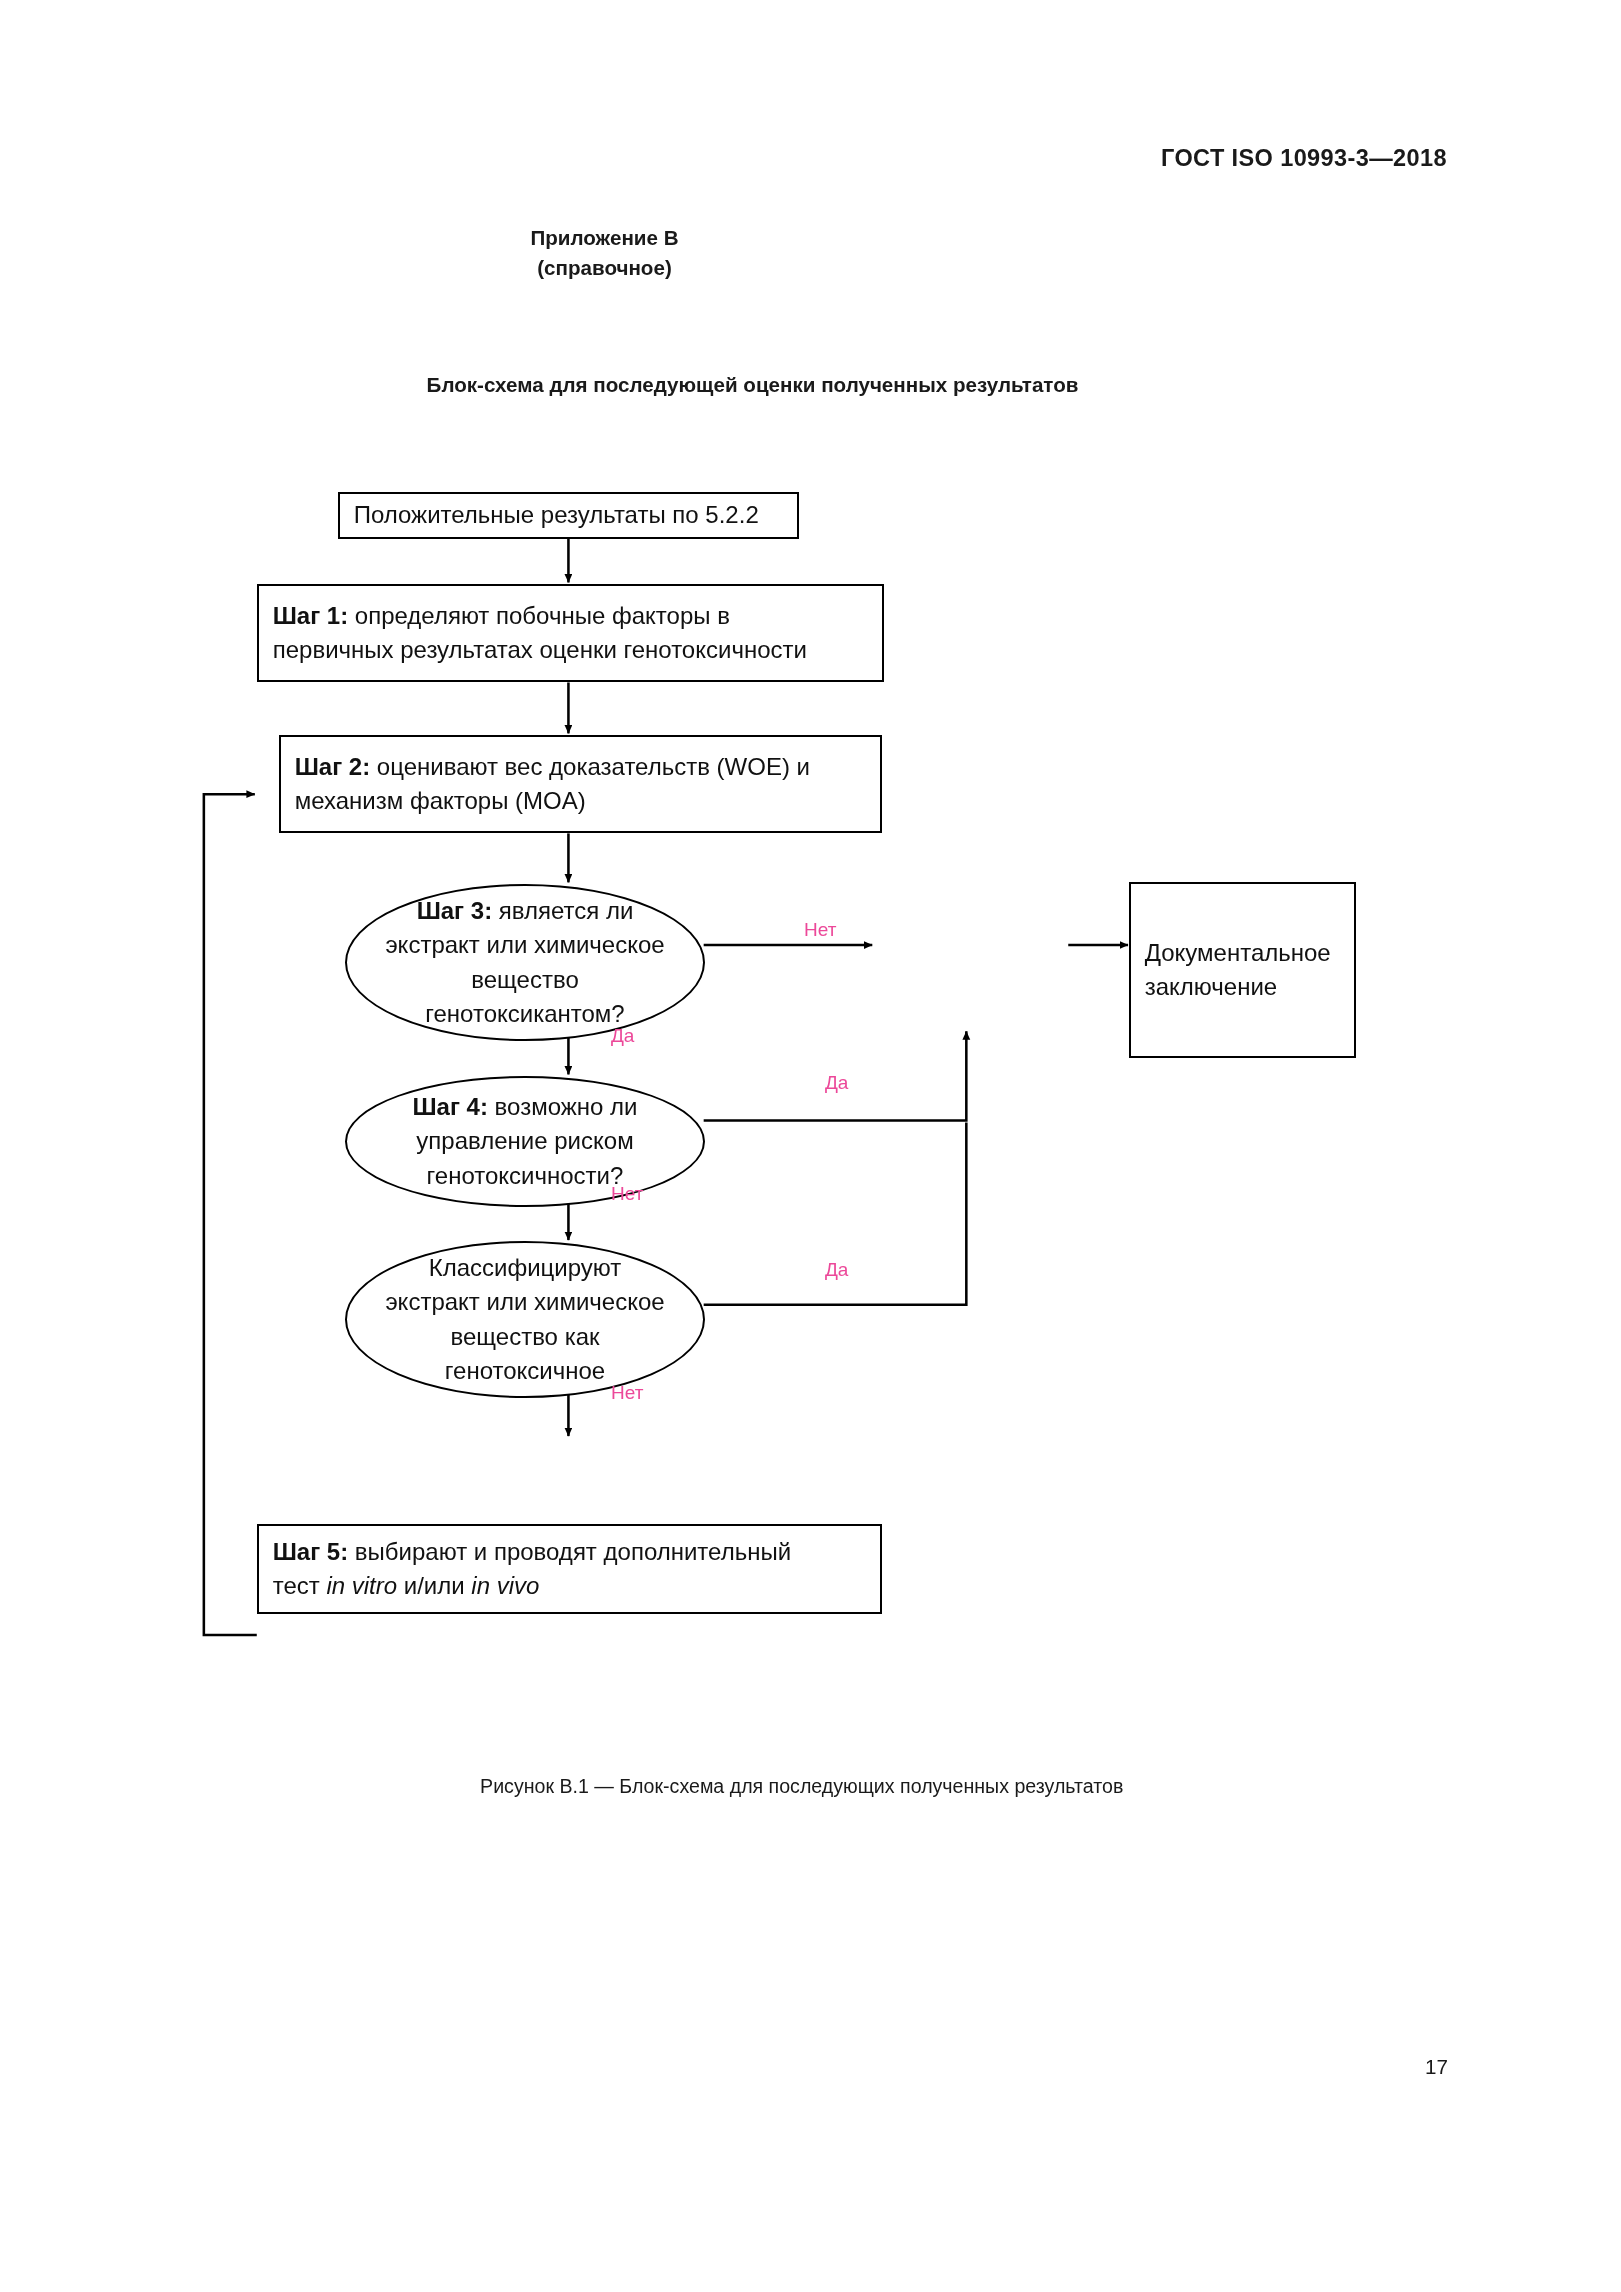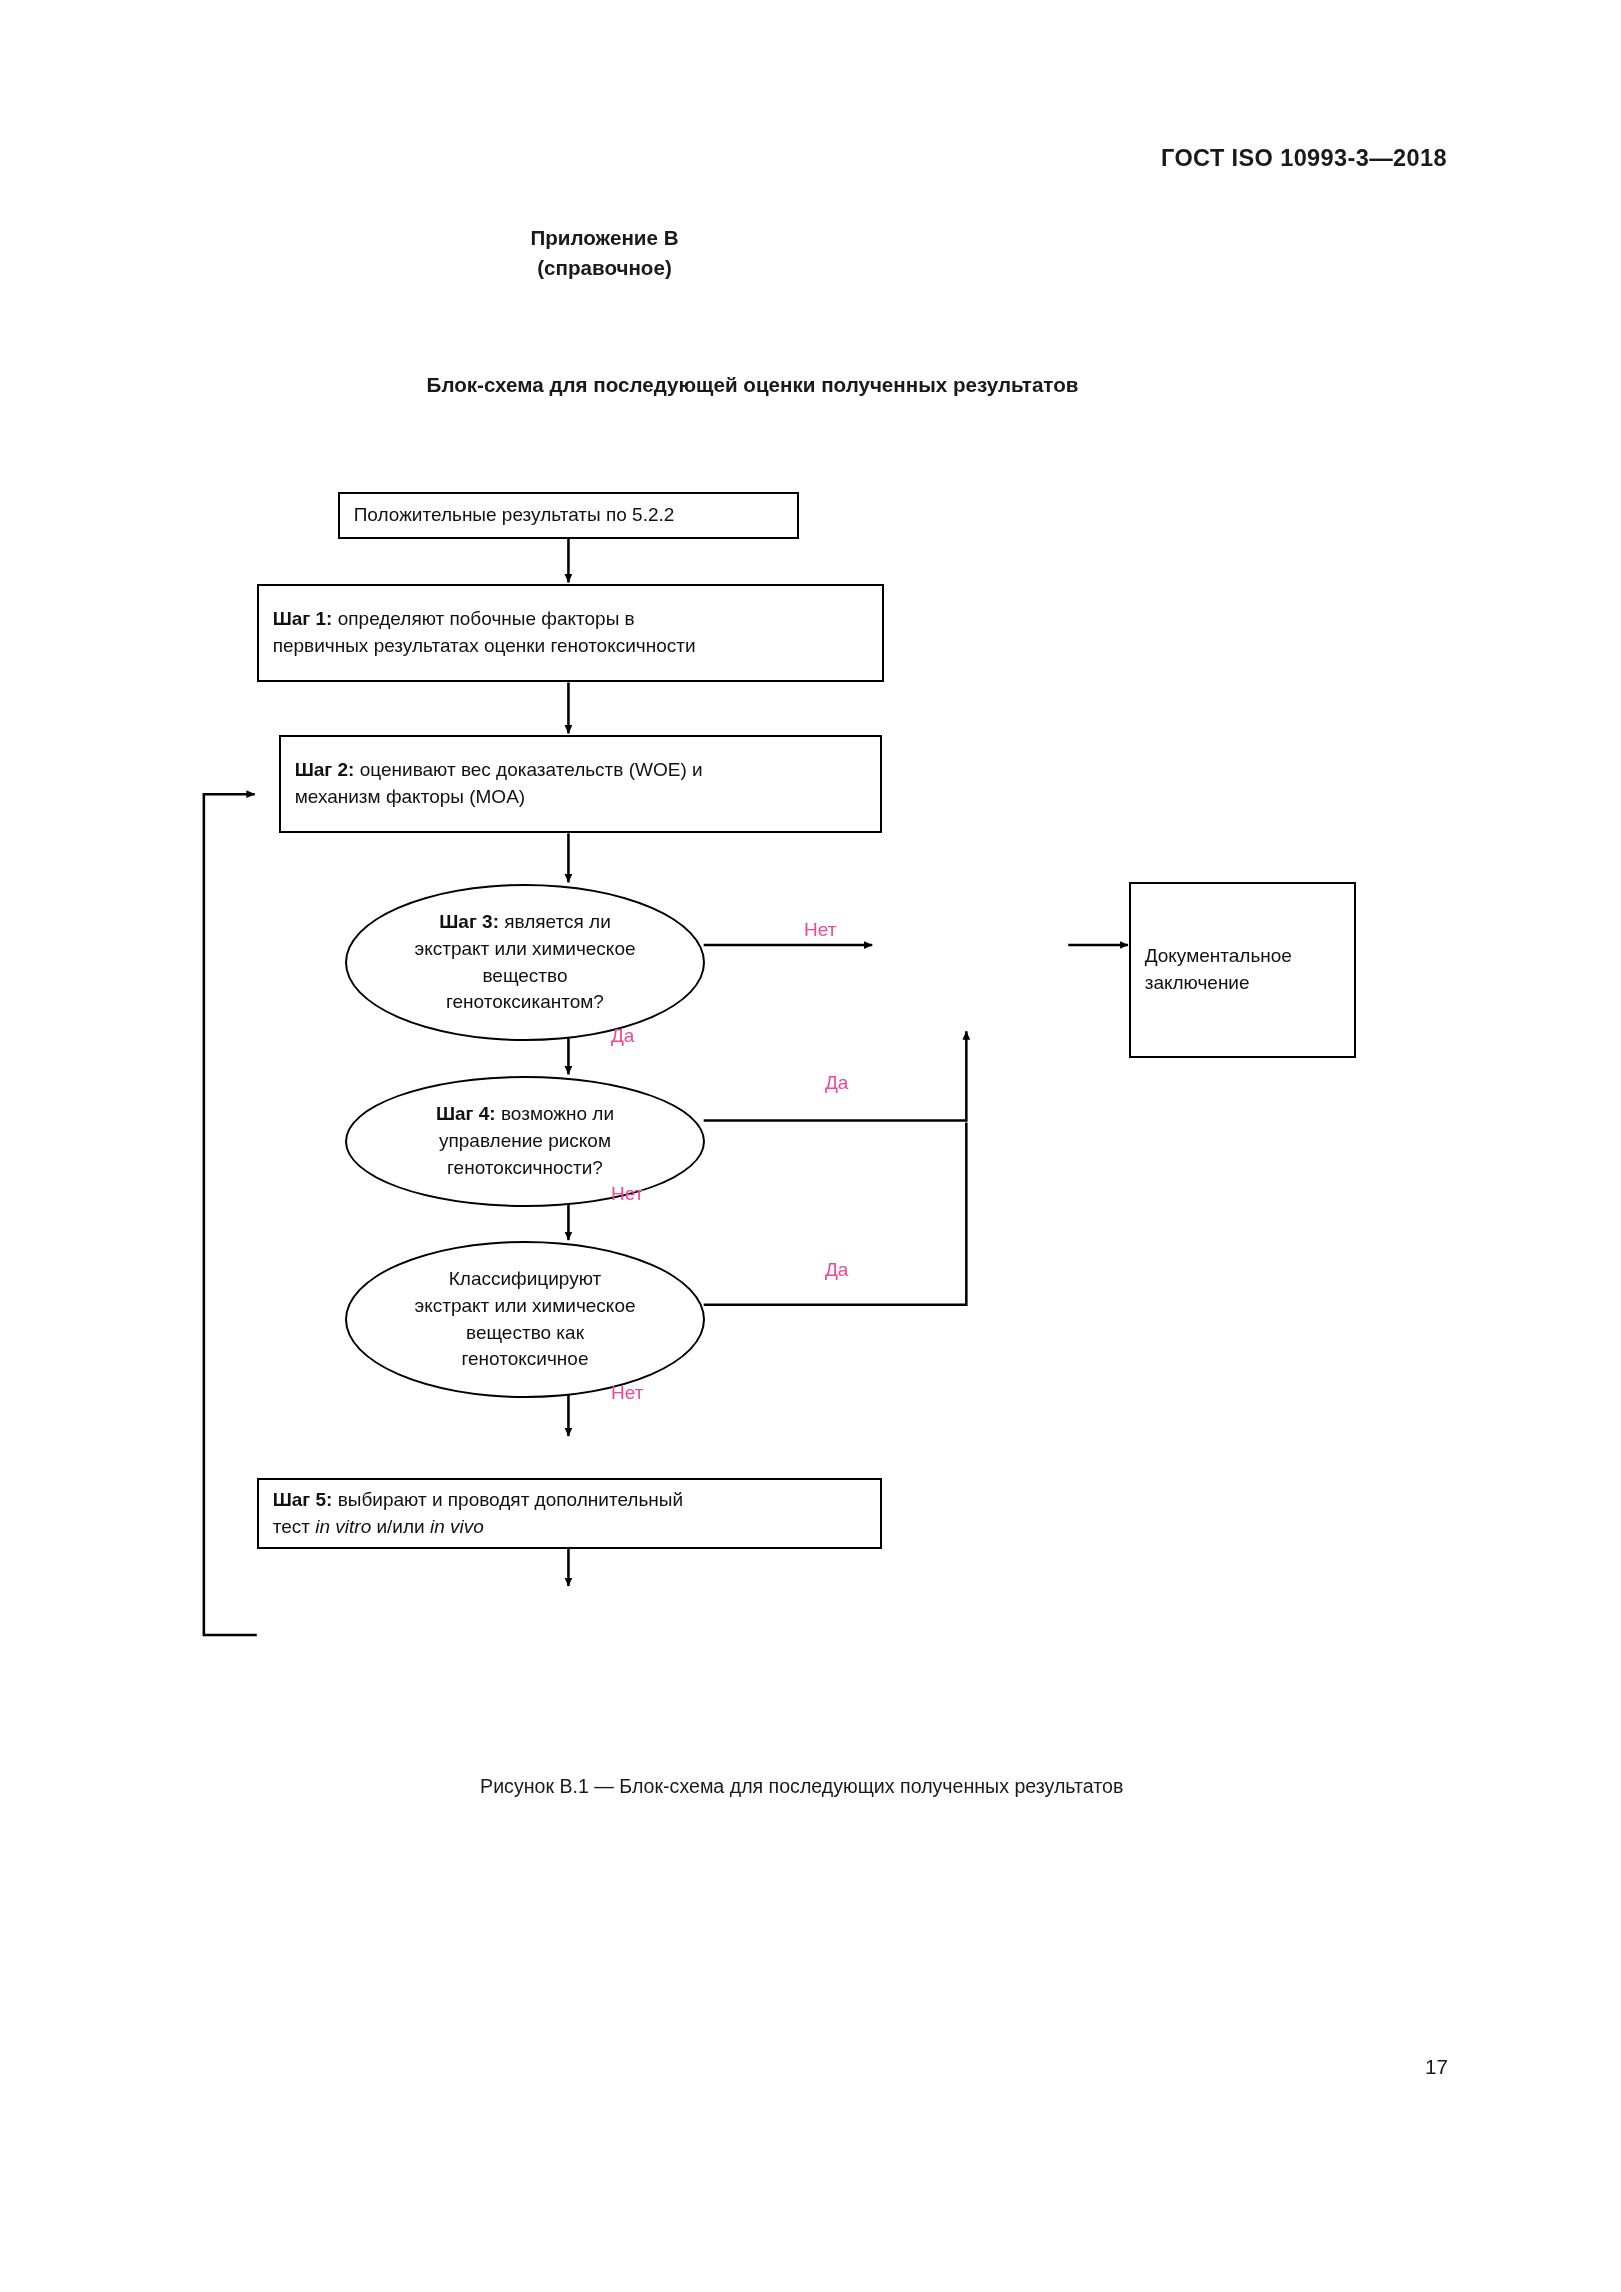--- a/index.html
+++ b/index.html
@@ -68,21 +68,21 @@
     top: 0;
     left: 0;
     width: 1621px;
     height: 2293px;
   }
   .node {
     position: absolute;
     box-sizing: border-box;
     border: 2px solid #000000;
     background: #ffffff;
-    font-size: 19px;
+    font-size: 24px;
     line-height: 1.42;
     color: #111111;
   }
   .node .txt {
     display: block;
   }
   .node.rect {
     display: flex;
     align-items: center;
   }
@@ -228,21 +228,21 @@
 
     <div class="node ellipse" style="left:345px; top:1241px; width:360px; height:157px;">
       <span class="pad">
         <span class="txt">Классифицируют</span>
         <span class="txt">экстракт или химическое</span>
         <span class="txt">вещество как</span>
         <span class="txt">генотоксичное</span>
       </span>
     </div>
 
-    <div class="node rect" style="left:257px; top:1478px; width:625px; height:71px;">
+    <div class="node rect" style="left:257px; top:1524px; width:625px; height:90px;">
       <span class="pad">
         <span class="txt"><b class="step">Шаг 5:</b><span> выбирают и проводят дополнительный</span></span>
         <span class="txt"><span>тест </span><i class="lat">in vitro</i><span> и/или </span><i class="lat">in vivo</i></span>
       </span>
     </div>
 
 
 
     <div class="node rect" style="left:1129px; top:882px; width:227px; height:176px;">
       <span class="pad">

